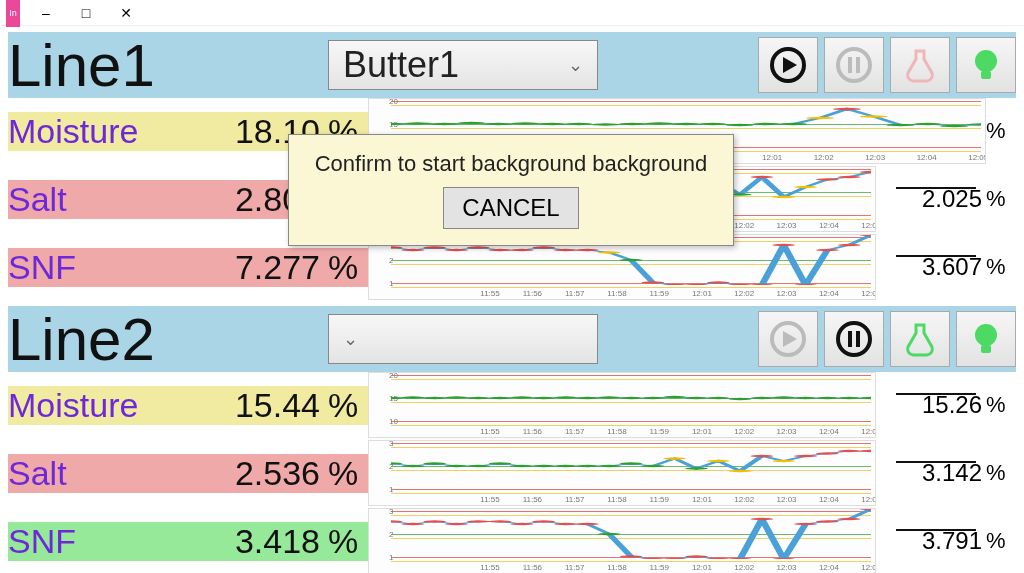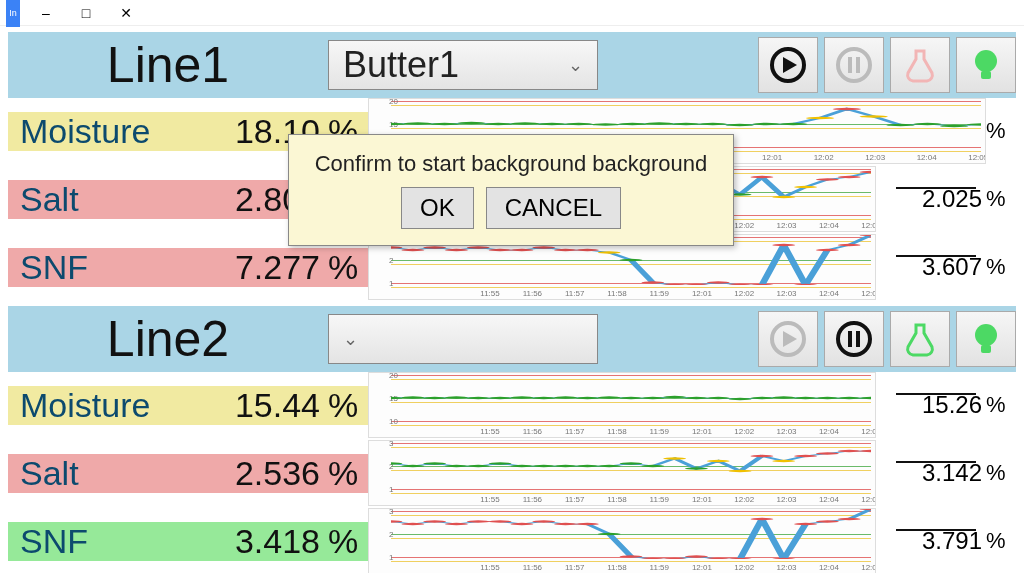--- a/index.html
+++ b/index.html
@@ -1,34 +1,34 @@
 <!DOCTYPE html>
 <html><head>
 <meta charset="utf-8">
 <style>
   * { box-sizing: border-box; margin: 0; padding: 0; }
   html, body { width: 1024px; height: 573px; font-family: "Segoe UI", Arial, sans-serif; background: #fff; overflow: hidden; }
   .titlebar { height: 26px; background: #fff; display: flex; align-items: center; padding: 0 6px; border-bottom: 1px solid #eee; }
   .titlebar-title { font-size: 12px; flex: 1; color: #222; }
   .winbtns { display: flex; gap: 0; }
   .winbtn { width: 40px; height: 26px; display: flex; align-items: center; justify-content: center; font-size: 14px; cursor: pointer; }
-  .tb-icon { width: 14px; height: 28px; background: #3b82f6; color: #fff; font-size: 9px; display: flex; align-items: center; justify-content: center; margin-right: 6px; }
+  .tb-icon { width: 14px; height: 28px; background: #ec4899; color: #fff; font-size: 9px; display: flex; align-items: center; justify-content: center; margin-right: 6px; }
   .content { height: 547px; padding: 6px 8px 8px 8px; }
   .line-block { margin-bottom: 4px; }
   .line-header { display: flex; align-items: center; background: #aad5e6; height: 66px; }
-  .line-title { width: 320px; text-align: center; font-size: 50px; font-weight: 400; color: #111; }
+  .line-title { width: 320px; text-align: left; font-size: 60px; font-weight: 400; color: #111; }
   .product-select { width: 270px; height: 50px; border: 1px solid #888; background: linear-gradient(#f7f7f7,#e4e4e4); display: flex; align-items: center; justify-content: space-between; padding: 0 14px; font-size: 36px; color: #222; cursor: pointer; margin-right: 8px; }
   .product-select.disabled { color: #999; cursor: default; }
   .chev { font-size: 18px; color: #666; }
   .spacer { flex: 1; }
   .iconbtn { width: 60px; height: 56px; border: 1px solid #aaa; display: flex; align-items: center; justify-content: center; margin-left: 6px; cursor: pointer; background: linear-gradient(#f6f6f6,#e2e2e2); }
   .iconbtn.disabled { pointer-events: none; }
 
   .meas-row { display: flex; align-items: center; height: 68px; border-bottom: 2px solid #fff; }
-  .meas-label { width: 170px; padding-left: 12px; font-size: 34px; color: #0c4a6e; }
+  .meas-label { width: 170px; font-size: 34px; color: #6d28d9; }
   .meas-value { width: 150px; font-size: 34px; color: #111; text-align: right; padding-right: 8px; }
   .meas-unit { width: 40px; font-size: 34px; color: #111; }
   .meas-chart { flex: 1; height: 66px; border: 1px solid #ddd; background: #fdfdfd; position: relative; overflow: hidden; }
   .avg-val { width: 110px; font-size: 24px; text-align: right; padding-right: 4px; position: relative; }
   .avg-val::before { content: ""; position: absolute; top: 2px; right: 10px; left: 20px; height: 2px; background: #111; }
   .avg-unit { width: 30px; font-size: 22px; }
 
   .bg-yellow { background: #f1eaa1; }
   .bg-pink   { background: #efa9a9; }
   .bg-green  { background: #96e999; }
@@ -453,16 +453,15 @@
   </div>
       <div class="avg-val">3.791</div>
       <div class="avg-unit">%</div>
     </div>
     </div>
   </div>
 
 <div class="dialog">
   <div class="dialog-text">Confirm to start background background</div>
   <div class="dialog-btns">
-    <div class="dialog-btn">OK</div>
     <div class="dialog-btn">CANCEL</div>
   </div>
 </div>
 
 </body></html>

